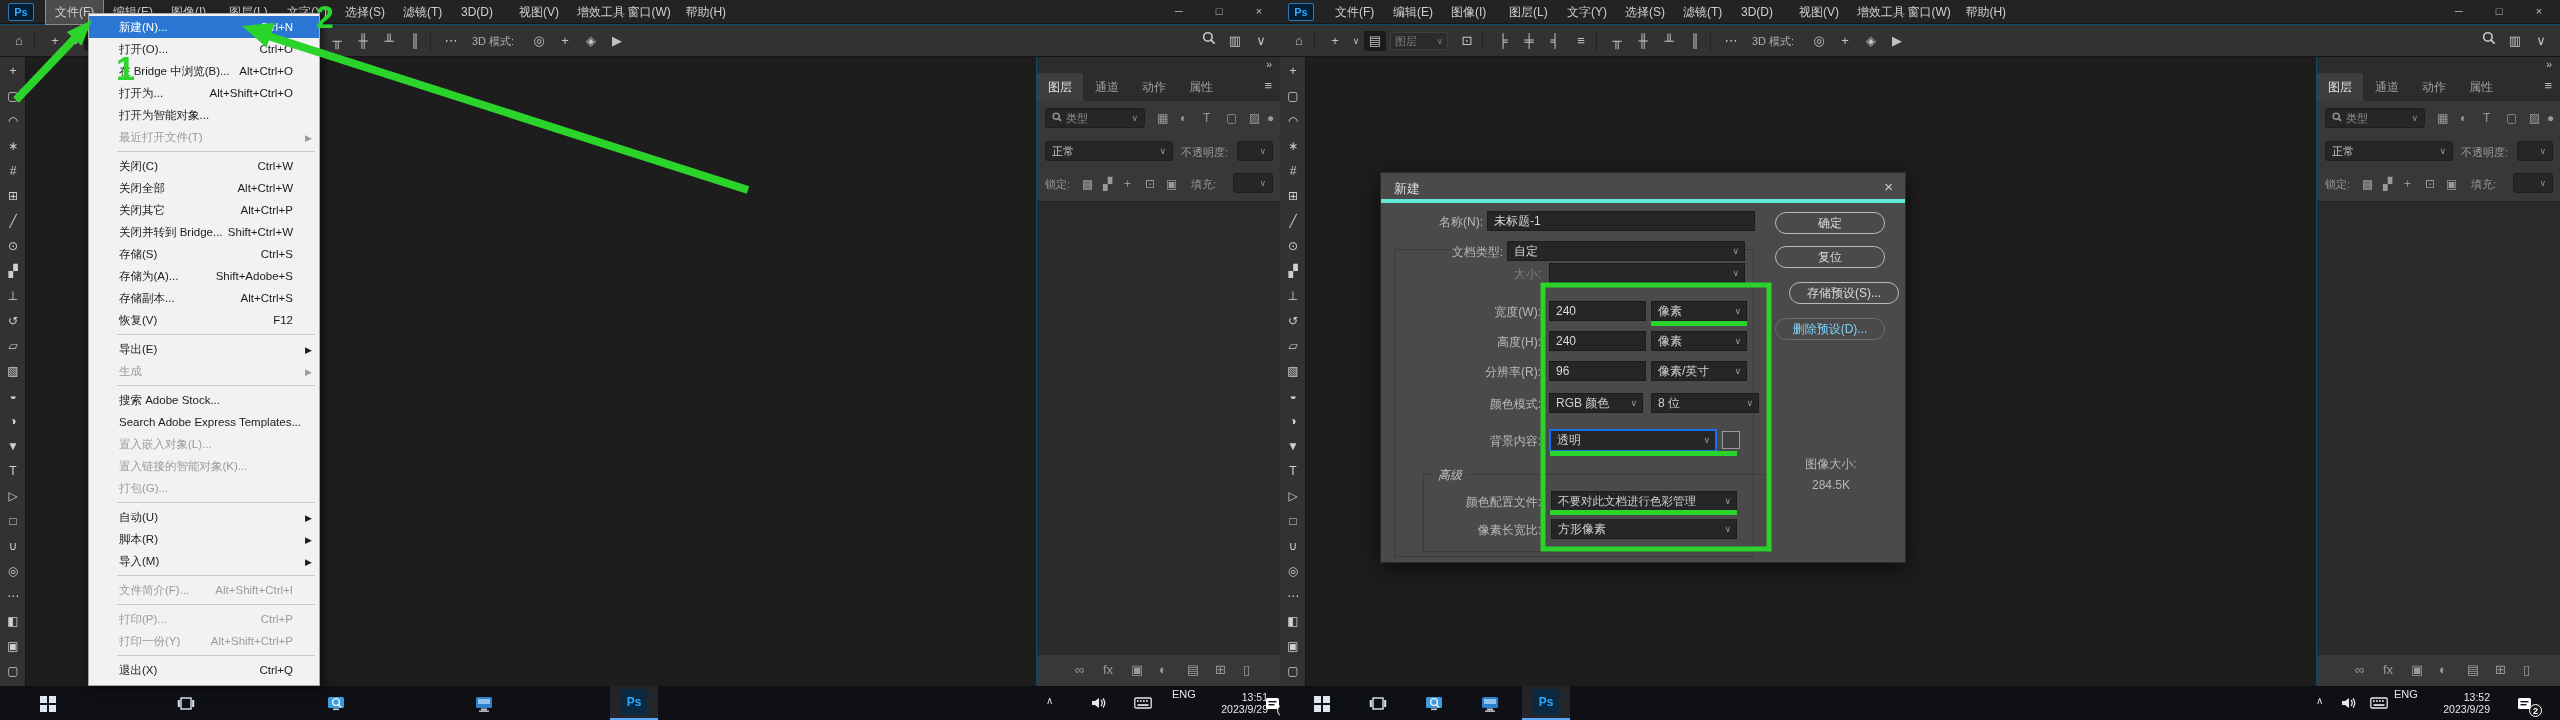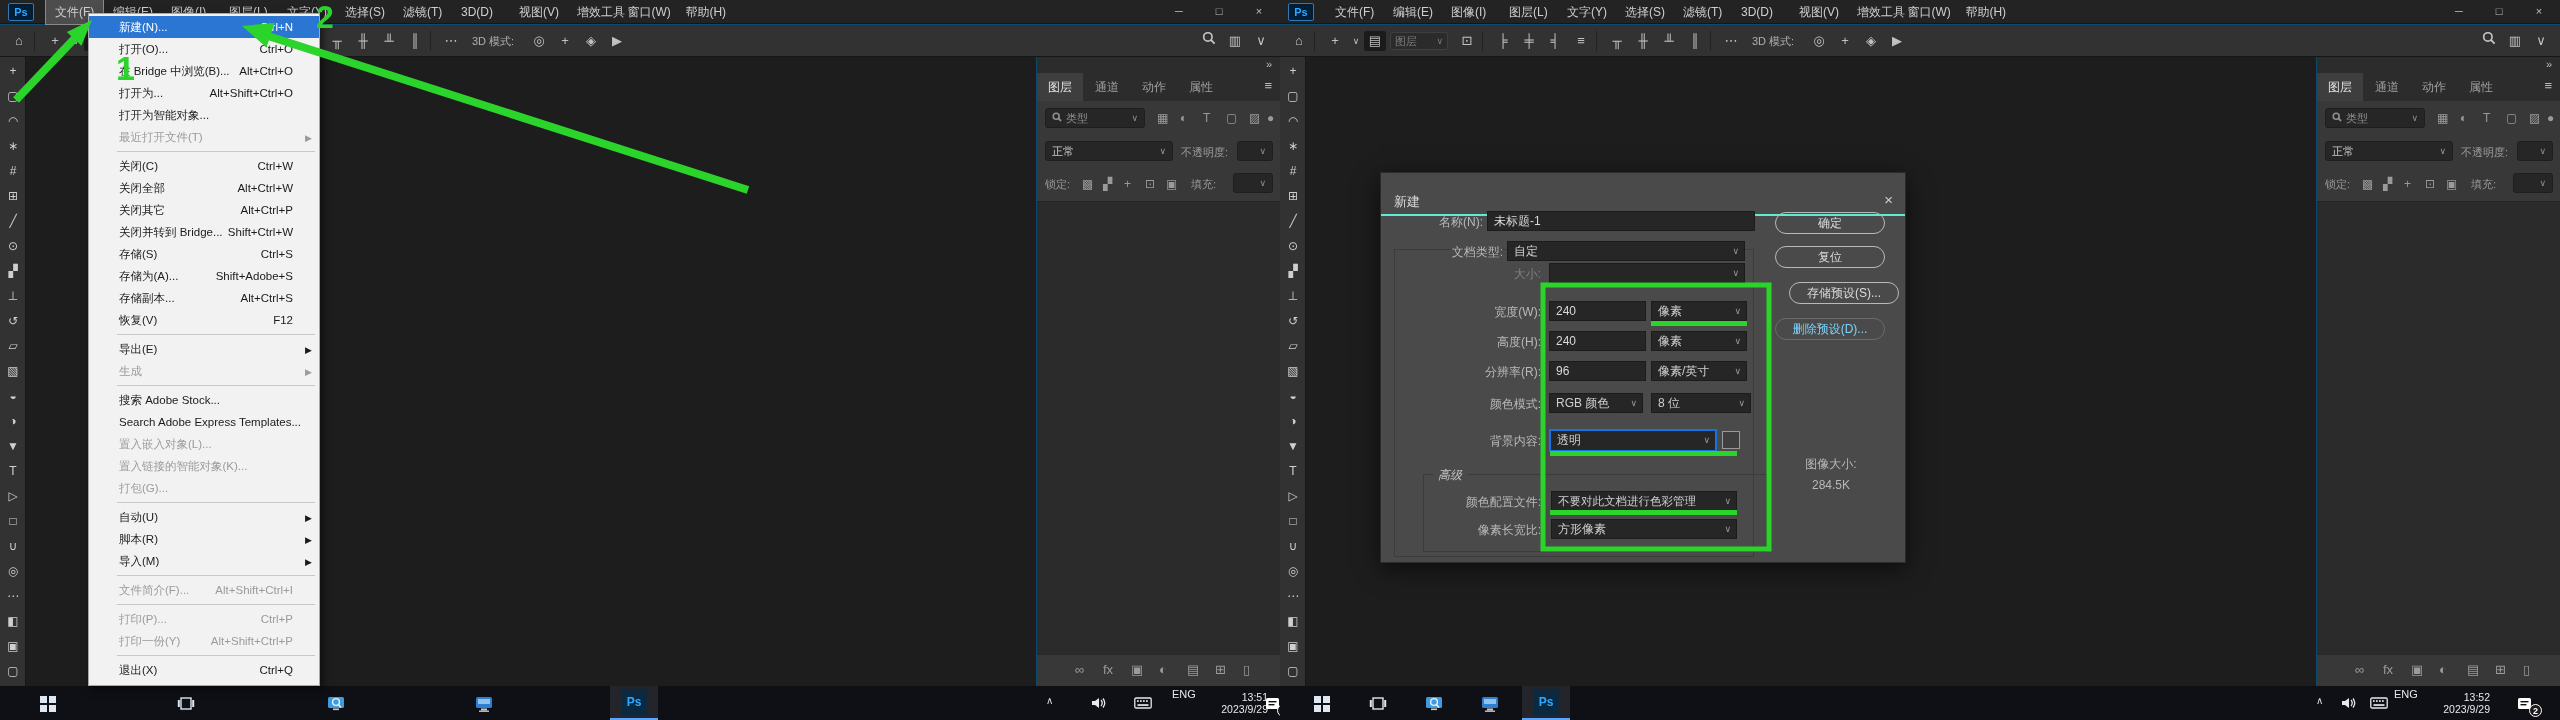--- a/index.html
+++ b/index.html
@@ -56,21 +56,21 @@
   .fm-item .lab { position:absolute; left:30px; white-space:nowrap; }
   .fm-item .sc { position:absolute; right:26px; white-space:nowrap; }
   .fm-item .sub { position:absolute; right:7px; font-size:9px; top:1px; }
   .fm-item.disabled { color:#9b9b9b; }
   .fm-item.selected { background:#2a76d2; color:#fff; }
   .fm-sep { height:7px; position:relative; }
   .fm-sep:after { content:""; position:absolute; left:28px; right:4px; top:3px; height:1px; background:#c9c9c9; }
   
   #new-dialog { position:absolute; left:1380px; top:172px; width:526px; height:391px; background:#4a4a4a;
     border:1px solid #2b2b2b; box-shadow:0 6px 22px rgba(0,0,0,.6); z-index:30; color:#cfcfcf; }
-  .dlg-title { position:absolute; left:0; top:13px; width:100%; height:30px; border-bottom:2px solid #5eead4; }
+  .dlg-title { position:absolute; left:0; top:0; width:100%; height:30px; border-bottom:4px solid #5eead4; }
   .dlg-title .t { position:absolute; left:13px; top:7px; font-size:13px; color:#dedede; }
   .dlg-close { position:absolute; right:12px; top:5px; font-size:15px; color:#cfcfcf; }
   .fld-label { position:absolute; font-size:12px; color:#b8b8b8; text-align:right; white-space:nowrap; }
   .fld-label.dim { color:#7f7f7f; }
   .txt-input { position:absolute; background:#262626; border:1px solid #1c1c1c; color:#d9d9d9;
     font-size:12px; padding:0 6px; font-family:inherit; }
   .dd { position:absolute; background:#262626; border:1px solid #1c1c1c; color:#cfcfcf;
     font-size:12px; line-height:18px; padding:0 6px; white-space:nowrap; overflow:hidden; }
   .dd .chev { position:absolute; right:5px; top:0; font-size:9px; color:#9a9a9a; }
   .dd.dim { color:#777; }
@@ -644,21 +644,21 @@
     <span class="fld-label" style="left:20px;top:161px;width:140px">高度(H):</span>
     <input class="txt-input" style="left: 168px; top: 158px; width: 97px; height: 20px;" value="240">
     <div class="dd" style="left:270px;top:158px;width:96px;height:20px"><span>像素</span><span class="chev">∨</span></div>
 
     <span class="fld-label" style="left:20px;top:191px;width:140px">分辨率(R):</span>
     <input class="txt-input" style="left: 168px; top: 188px; width: 97px; height: 20px;" value="96">
     <div class="dd" style="left:270px;top:188px;width:96px;height:20px"><span>像素/英寸</span><span class="chev">∨</span></div>
 
     <span class="fld-label" style="left:20px;top:223px;width:140px">颜色模式:</span>
     <div class="dd" style="left:168px;top:220px;width:94px;height:20px"><span>RGB 颜色</span><span class="chev">∨</span></div>
-    <div class="dd" style="left:270px;top:220px;width:100px;height:20px"><span>8 位</span><span class="chev">∨</span></div>
+    <div class="dd" style="left:270px;top:220px;width:108px;height:20px"><span>8 位</span><span class="chev">∨</span></div>
 
     <span class="fld-label" style="left:20px;top:260px;width:140px">背景内容:</span>
     <div class="dd focus" style="left:168px;top:256px;width:168px;height:23px"><span>透明</span><span class="chev">∨</span></div>
     <div class="swatch" style="left:341px;top:258px"></div>
 
     <div class="groupbox" style="left:42px;top:301px;width:344px;height:78px"></div>
     <span class="grouplab" style="left:52px;top:294px">高级</span>
 
     <span class="fld-label" style="left:20px;top:321px;width:140px">颜色配置文件:</span>
     <div class="dd" style="left:170px;top:318px;width:186px;height:20px;font-size:11.5px"><span>不要对此文档进行色彩管理</span><span class="chev">∨</span></div>

